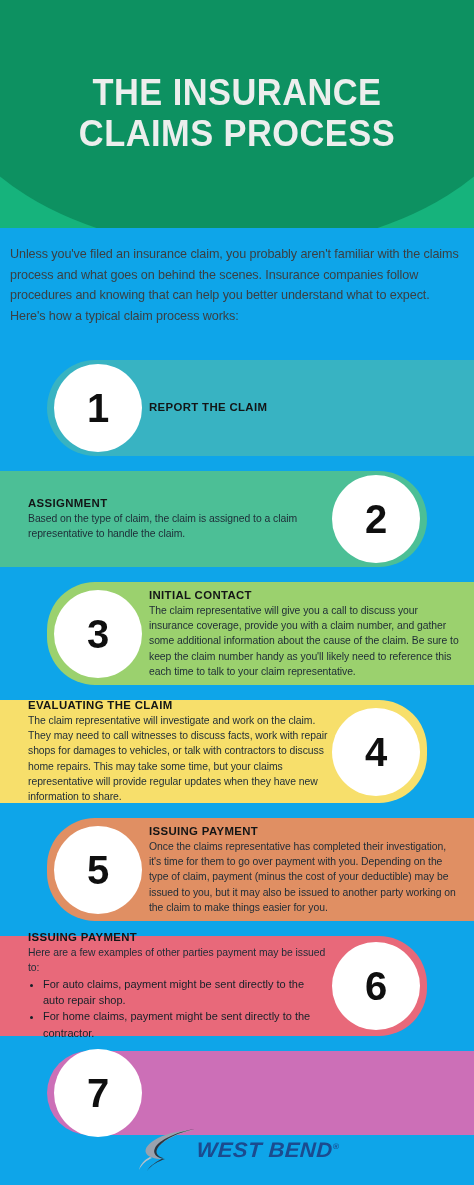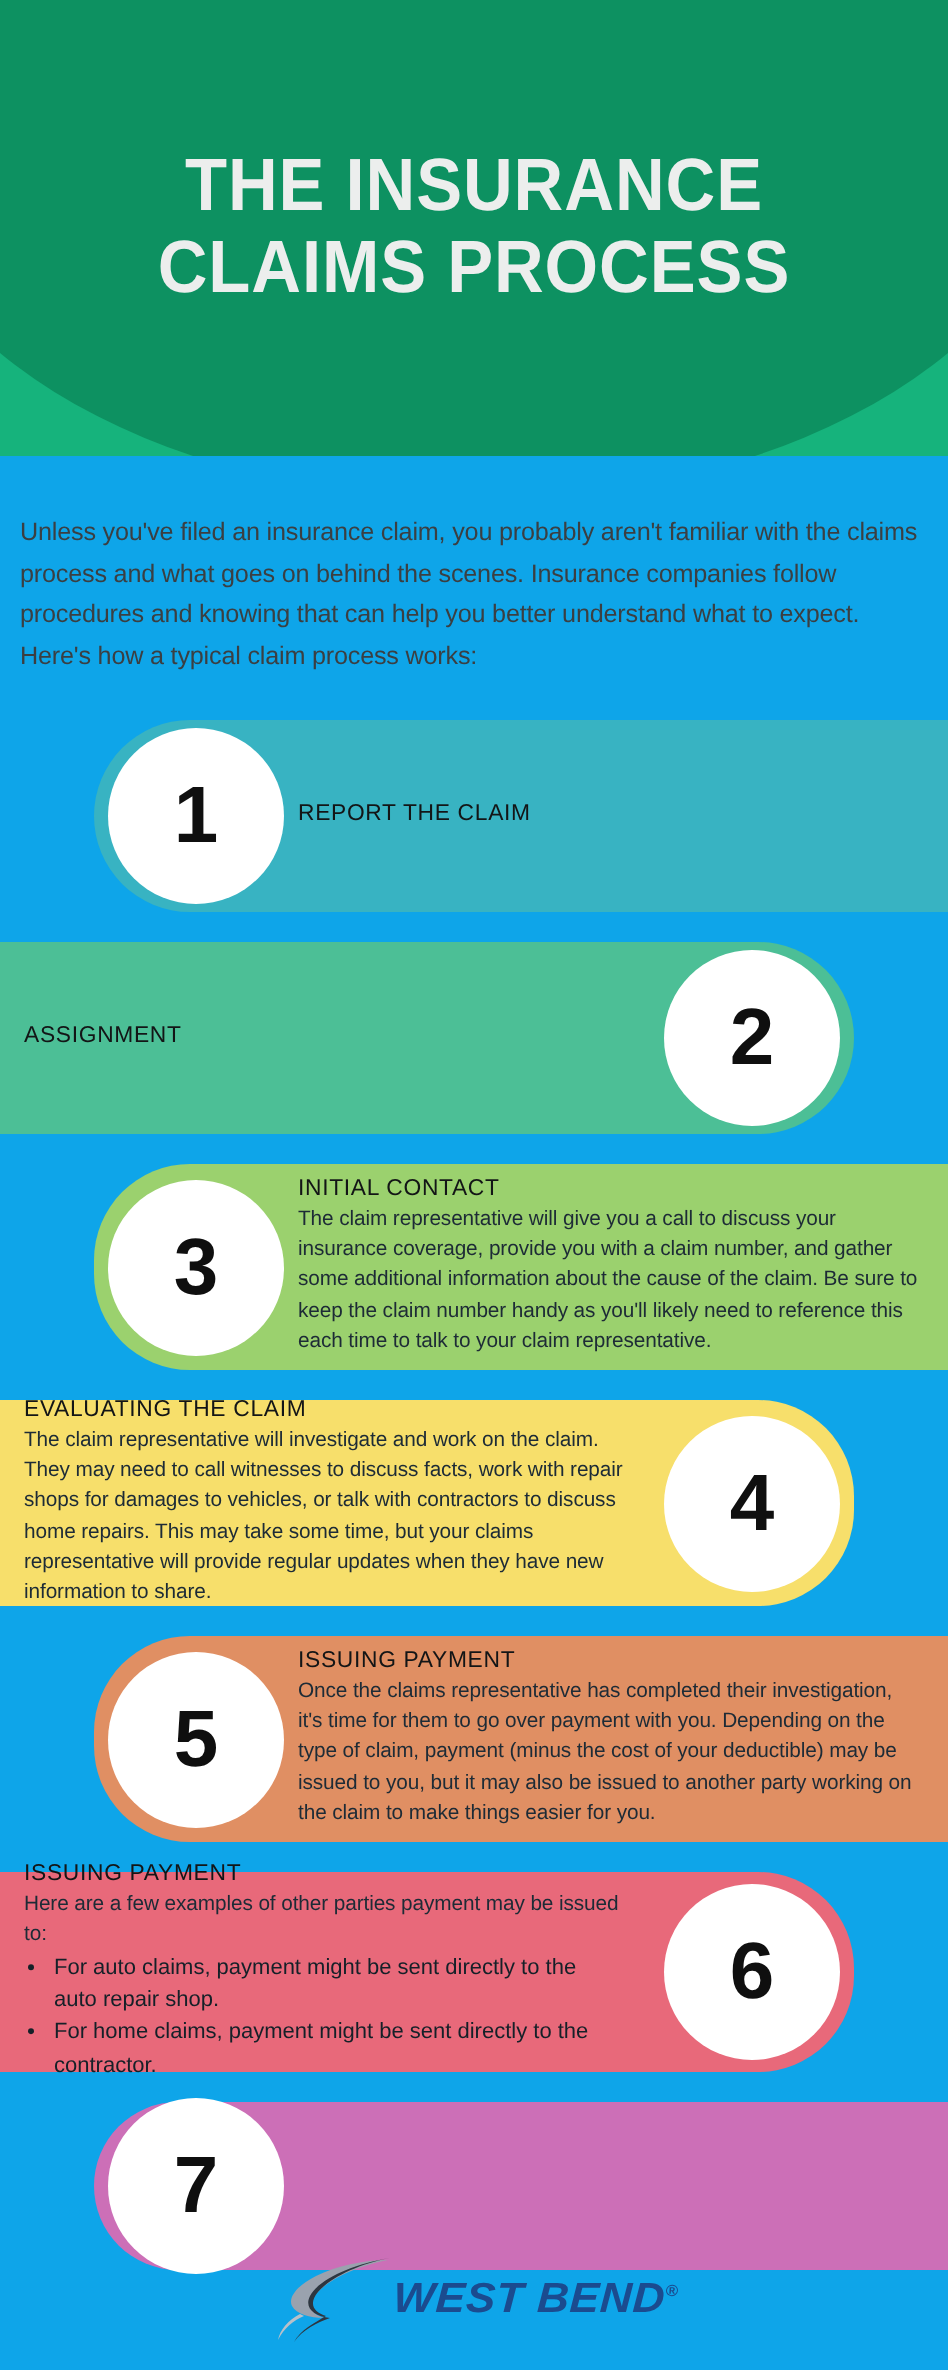--- a/index.html
+++ b/index.html
@@ -41,21 +41,21 @@
     line-height:1.12;
     letter-spacing:0.5px;
     transform:scaleX(0.93);
     text-transform:uppercase;
     white-space:pre-line;
   }
 
   
   .intro {
     position:absolute;
-    left:10px; top:256px;
+    left:10px; top:244px;
     width:455px;
     color:#3b3f42;
     font-size:12.6px;
     line-height:1.63;
     letter-spacing:-0.1px;
     white-space:pre-line;
   }
 
   
   .steps { position:absolute; left:0; top:360px; width:474px; }
@@ -90,25 +90,25 @@
   .step.odd  .circle { left:54px; }
   .step.even .circle { left:332px; }
 
   .txt {
     position:absolute;
     top:50%;
     transform:translateY(-50%);
     z-index:2;
   }
   .step.odd  .txt { left:149px; width:312px; }
-  .step.even .txt { left:12px;  width:300px; }
+  .step.even .txt { left:28px;  width:300px; }
 
   .step-title {
     font-size:11.4px;
-    font-weight:normal;
+    font-weight:bold;
     letter-spacing:0.35px;
     color:#131516;
     text-transform:uppercase;
     margin-bottom:2px;
   }
   .step-body {
     font-size:10.4px;
     line-height:1.48;
     color:#1d2b36;
     letter-spacing:-0.05px;
@@ -163,20 +163,21 @@
         <div class="circle">1</div>
         <div class="txt">
           <div class="step-title">REPORT THE CLAIM</div>
         </div>
       </div>
       <div class="step even" style="height: 96px; margin-bottom: 15px;">
         <div class="bar" style="background: rgb(76, 191, 150);"></div>
         <div class="circle">2</div>
         <div class="txt">
           <div class="step-title">ASSIGNMENT</div>
+          <div class="step-body">Based on the type of claim, the claim is assigned to a claim representative to handle the claim.</div>
         </div>
       </div>
       <div class="step odd" style="height: 103px; margin-bottom: 15px;">
         <div class="bar" style="background: rgb(155, 209, 110);"></div>
         <div class="circle">3</div>
         <div class="txt">
           <div class="step-title">INITIAL CONTACT</div>
           <div class="step-body">The claim representative will give you a call to discuss your insurance coverage, provide you with a claim number, and gather some additional information about the cause of the claim. Be sure to keep the claim number handy as you'll likely need to reference this each time to talk to your claim representative.</div>
         </div>
       </div>

